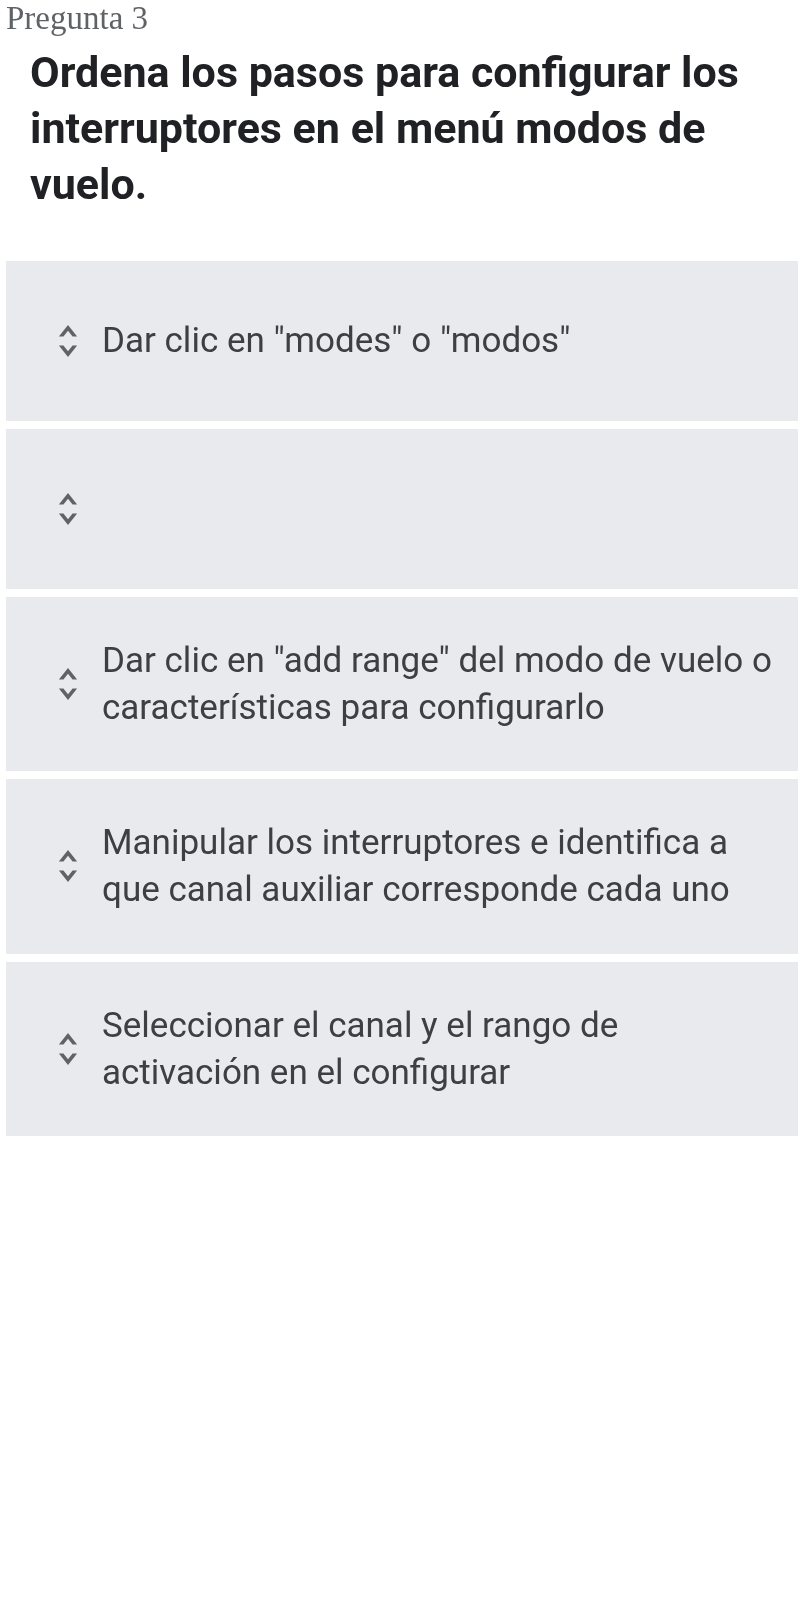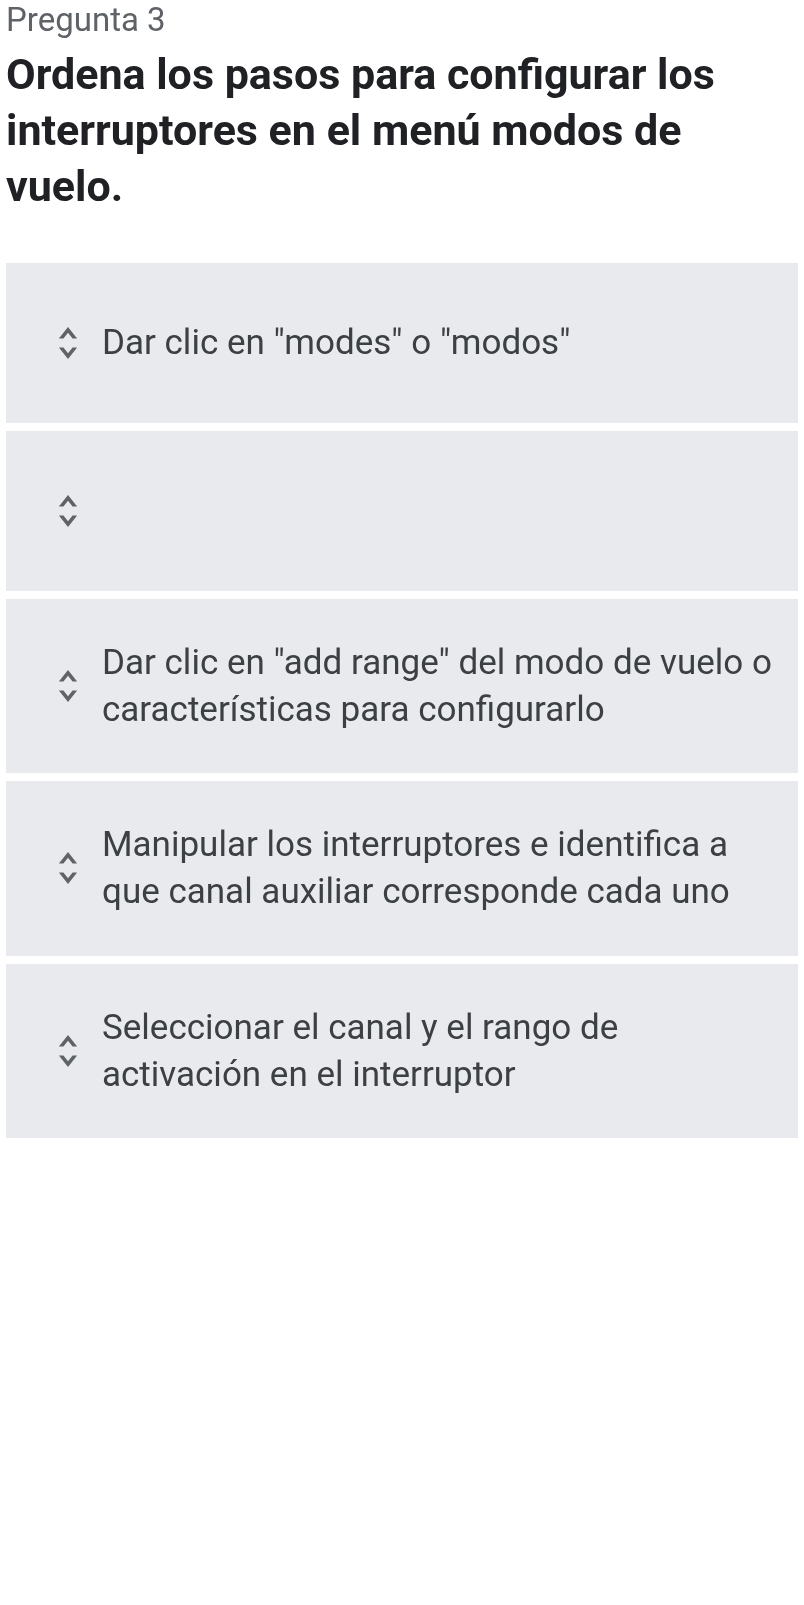--- a/index.html
+++ b/index.html
@@ -11,27 +11,29 @@
       font-family: -apple-system, BlinkMacSystemFont, 'Segoe UI', Roboto, Helvetica, Arial, sans-serif;
       background: #ffffff;
       width: 804px;
       padding: 0 6px;
     }
     .question-label {
       color: #5f6368;
       font-size: 33px;
       font-weight: 400;
       margin-bottom: 8px;
+      font-family: Liberation Serif, serif;
     }
     .question-text {
       color: #202124;
       font-size: 43px;
       font-weight: 700;
       line-height: 1.3;
       margin-bottom: 48px;
+      margin-left: 24px;
     }
     .options-container {
       display: flex;
       flex-direction: column;
       gap: 8px;
     }
     .option-item {
       background: #e8eaed;
       display: flex;
       align-items: center;
@@ -117,16 +119,16 @@
 
   <div class="option-item">
     <div class="sort-handle">
       <svg viewBox="0 0 24 14">
           <path d="M12 0 L20 10 L16 10 L12 5 L8 10 L4 10 Z"></path>
         </svg>
       <svg viewBox="0 0 24 14">
           <path d="M12 14 L4 4 L8 4 L12 9 L16 4 L20 4 Z"></path>
         </svg>
     </div>
-    <div class="option-text">Seleccionar el canal y el rango de activación en el interruptor</div>
+    <div class="option-text">Seleccionar el canal y el rango de activación en el configurar</div>
   </div>
 
 </div>
 
 </body></html>

